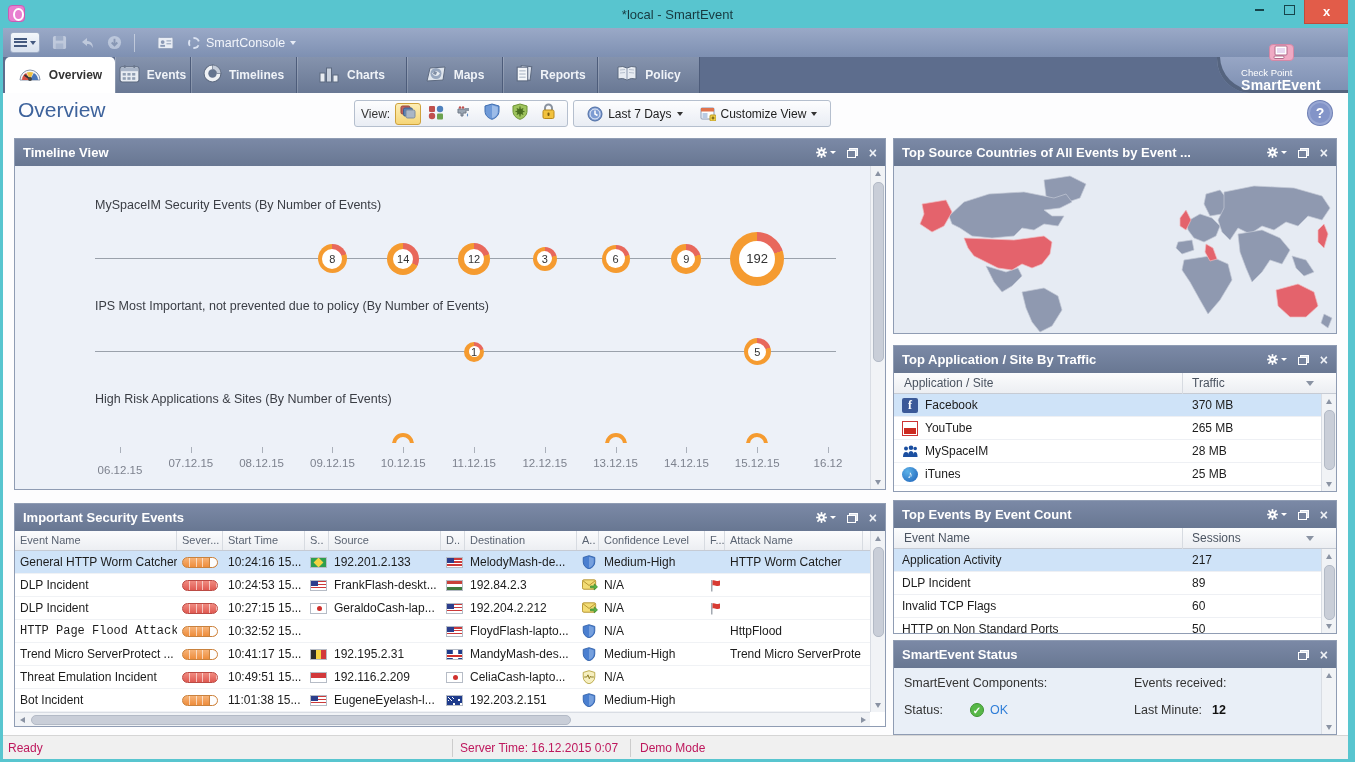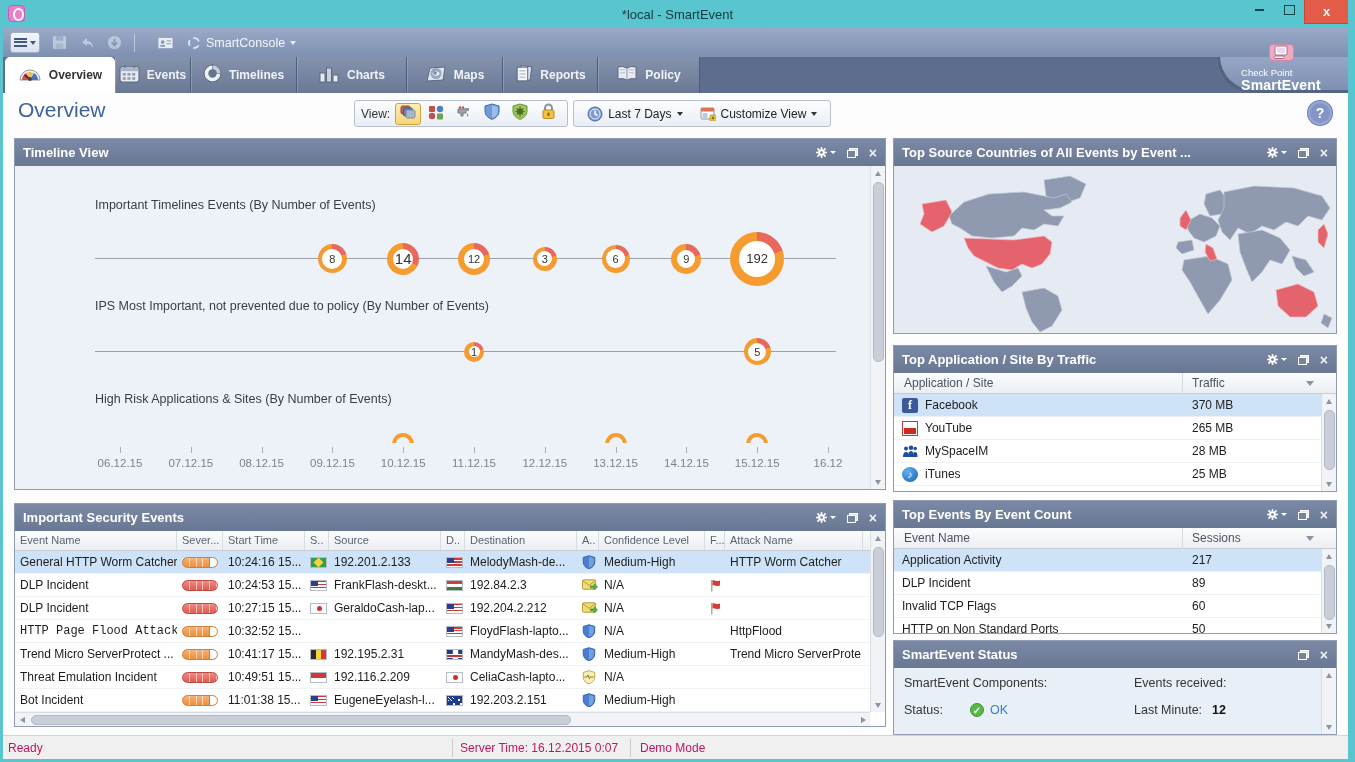--- a/index.html
+++ b/index.html
@@ -413,27 +413,27 @@
                 <circle cx="12" cy="12" r="2.5" fill="#6f7e9b"></circle>
               </svg>
               <span style="width:0;height:0;border-left:3px solid transparent;border-right:3px solid transparent;border-top:3.5px solid #fff;"></span>
             </span>
           <span class="ic-pop"></span>
           <span class="ic-x">×</span>
         </span>
       </div>
       <div class="panel-b">
         <div class="tl-area" id="tl-area">
-            <div class="tl-label" style="left: 80px; top: 32px;">Important Timelines Events (By Number of Events)</div>
+            <div class="tl-label" style="left: 80px; top: 32px;">MySpaceIM Security Events (By Number of Events)</div>
             <div class="tl-line" style="top: 92px;"></div>
             <div class="bubble" style="width: 29px; height: 29px; left: 302.9px; top: 78px; background: conic-gradient(rgb(232, 104, 92) 0deg, rgb(232, 104, 92) 20%, rgb(245, 155, 48) 20%, rgb(245, 155, 48) 100%);">
               <div class="bubble-in" style="width: 20px; height: 20px; font-size: 11px;">8</div>
             </div>
             <div class="bubble" style="width: 32px; height: 32px; left: 372.2px; top: 76.5px; background: conic-gradient(rgb(232, 104, 92) 0deg, rgb(232, 104, 92) 32%, rgb(245, 155, 48) 32%, rgb(245, 155, 48) 100%);">
-              <div class="bubble-in" style="width: 20px; height: 20px; font-size: 15px;">14</div>
+              <div class="bubble-in" style="width: 20px; height: 20px; font-size: 11px;">14</div>
             </div>
             <div class="bubble" style="width: 32px; height: 32px; left: 443px; top: 76.5px; background: conic-gradient(rgb(232, 104, 92) 0deg, rgb(232, 104, 92) 20%, rgb(245, 155, 48) 20%, rgb(245, 155, 48) 100%);">
               <div class="bubble-in" style="width: 20px; height: 20px; font-size: 11px;">12</div>
             </div>
             <div class="bubble" style="width: 24px; height: 24px; left: 517.8px; top: 80.5px; background: conic-gradient(rgb(232, 104, 92) 0deg, rgb(232, 104, 92) 20%, rgb(245, 155, 48) 20%, rgb(245, 155, 48) 100%);">
               <div class="bubble-in" style="width: 15px; height: 15px; font-size: 11px;">3</div>
             </div>
             <div class="bubble" style="width: 28px; height: 28px; left: 586.6px; top: 78.5px; background: conic-gradient(rgb(232, 104, 92) 0deg, rgb(232, 104, 92) 20%, rgb(245, 155, 48) 20%, rgb(245, 155, 48) 100%);">
               <div class="bubble-in" style="width: 19px; height: 19px; font-size: 11px;">6</div>
             </div>
@@ -455,21 +455,21 @@
             <div class="arc-clip" style="left: 377.2px; top: 267px; width: 23px; height: 10px;">
               <div class="arc-ring"></div>
             </div>
             <div class="arc-clip" style="left: 589.6px; top: 267px; width: 23px; height: 10px;">
               <div class="arc-ring"></div>
             </div>
             <div class="arc-clip" style="left: 731.2px; top: 267px; width: 23px; height: 10px;">
               <div class="arc-ring"></div>
             </div>
             <div class="tick" style="left: 105px; top: 281px;"></div>
-            <div class="tick-label" style="left: 105px; top: 291px;">06.12.15</div>
+            <div class="tick-label" style="left: 105px; top: 298px;">06.12.15</div>
             <div class="tick" style="left: 175.8px; top: 281px;"></div>
             <div class="tick-label" style="left: 175.8px; top: 291px;">07.12.15</div>
             <div class="tick" style="left: 246.6px; top: 281px;"></div>
             <div class="tick-label" style="left: 246.6px; top: 291px;">08.12.15</div>
             <div class="tick" style="left: 317.4px; top: 281px;"></div>
             <div class="tick-label" style="left: 317.4px; top: 291px;">09.12.15</div>
             <div class="tick" style="left: 388.2px; top: 281px;"></div>
             <div class="tick-label" style="left: 388.2px; top: 291px;">10.12.15</div>
             <div class="tick" style="left: 459px; top: 281px;"></div>
             <div class="tick-label" style="left: 459px; top: 291px;">11.12.15</div>

